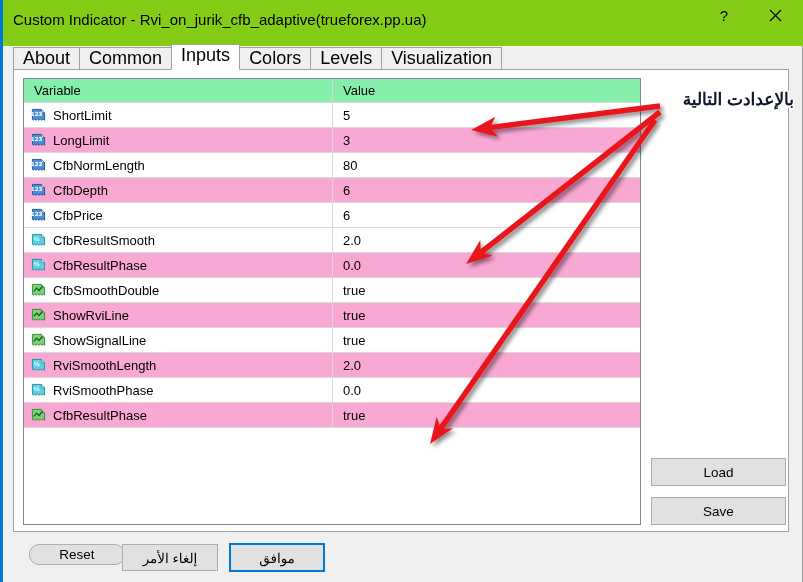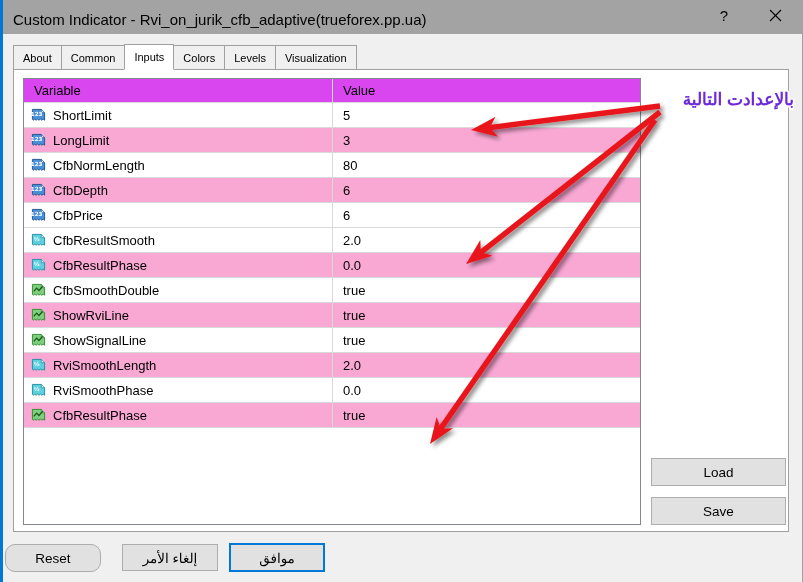--- a/index.html
+++ b/index.html
@@ -25,22 +25,22 @@
   }
   .win-right-border {
     position: absolute;
     right: 0; top: 0;
     width: 1px; height: 582px;
     background: #a0a0a0;
   }
   .titlebar {
     position: absolute;
     left: 3px; top: 0;
-    width: 800px; height: 34px;
-    background: #a3a3a3;
+    width: 800px; height: 46px;
+    background: #84cc16;
     box-sizing: border-box;
   }
   .title-text {
     position: absolute;
     left: 10px; top: 11px;
     font-size: 15px;
     color: #000000;
     white-space: nowrap;
   }
   .win-btn {
@@ -61,24 +61,24 @@
   
   .tabstrip {
     position: absolute;
     left: 13px; top: 45px;
     height: 25px;
     display: flex;
     align-items: flex-end;
   }
   .tab {
     height: 23px;
-    padding: 12px 9px;
-    display: flex;
-    align-items: center;
-    font-size: 11px;
+    padding: 0 9px;
+    display: flex;
+    align-items: flex-start;
+    font-size: 18px;
     color: #000;
     background: #f0f0f0;
     border: 1px solid #a0a0a0;
     border-bottom: none;
     margin-right: -1px;
     box-sizing: border-box;
     cursor: default;
     position: relative;
   }
   .tab.active {
@@ -105,21 +105,21 @@
     width: 618px; height: 447px;
     background: #ffffff;
     border: 1px solid #828790;
     box-sizing: border-box;
     overflow: hidden;
   }
   .grid-head {
     display: flex;
     height: 24px;
     border-bottom: 1px solid #d9d9d9;
-    background: #d946ef;
+    background: #86efac;
     box-sizing: border-box;
     justify-content: flex-end;
   }
   .grid-head .col-var {
     width: 309px;
     border-right: 1px solid #d9d9d9;
     box-sizing: border-box;
     display: flex; align-items: center;
     padding-left: 10px;
     font-size: 13px;
@@ -189,22 +189,22 @@
   }
   .btn-save {
     position: absolute;
     left: 651px; top: 497px;
     width: 135px; height: 28px;
   }
 
   
   .btn-reset {
     position: absolute;
-    left: 5px; top: 544px;
-    width: 96px; height: 28px; border-radius: 10px;
+    left: 29px; top: 544px;
+    width: 96px; height: 21px; border-radius: 10px;
   }
   .btn-cancel {
     position: absolute;
     left: 122px; top: 544px;
     width: 96px; height: 27px;
     direction: rtl;
   }
   .btn-ok {
     position: absolute;
     left: 229px; top: 543px;
@@ -218,21 +218,21 @@
     position: absolute;
     left: 0; top: 0;
     width: 803px; height: 582px;
     pointer-events: none;
   }
   .arabic-note {
     position: absolute;
     right: 9px; top: 89px;
     font-size: 17px;
     font-weight: bold;
-    color: #6d28d9;
+    color: #0f172a;
     direction: rtl;
     white-space: nowrap;
     text-shadow:
       -1.5px -1.5px 0 #fff,  1.5px -1.5px 0 #fff,
       -1.5px  1.5px 0 #fff,  1.5px  1.5px 0 #fff,
       -1.5px 0 0 #fff, 1.5px 0 0 #fff,
       0 -1.5px 0 #fff, 0 1.5px 0 #fff;
     text-align: center;
   }
 </style>

